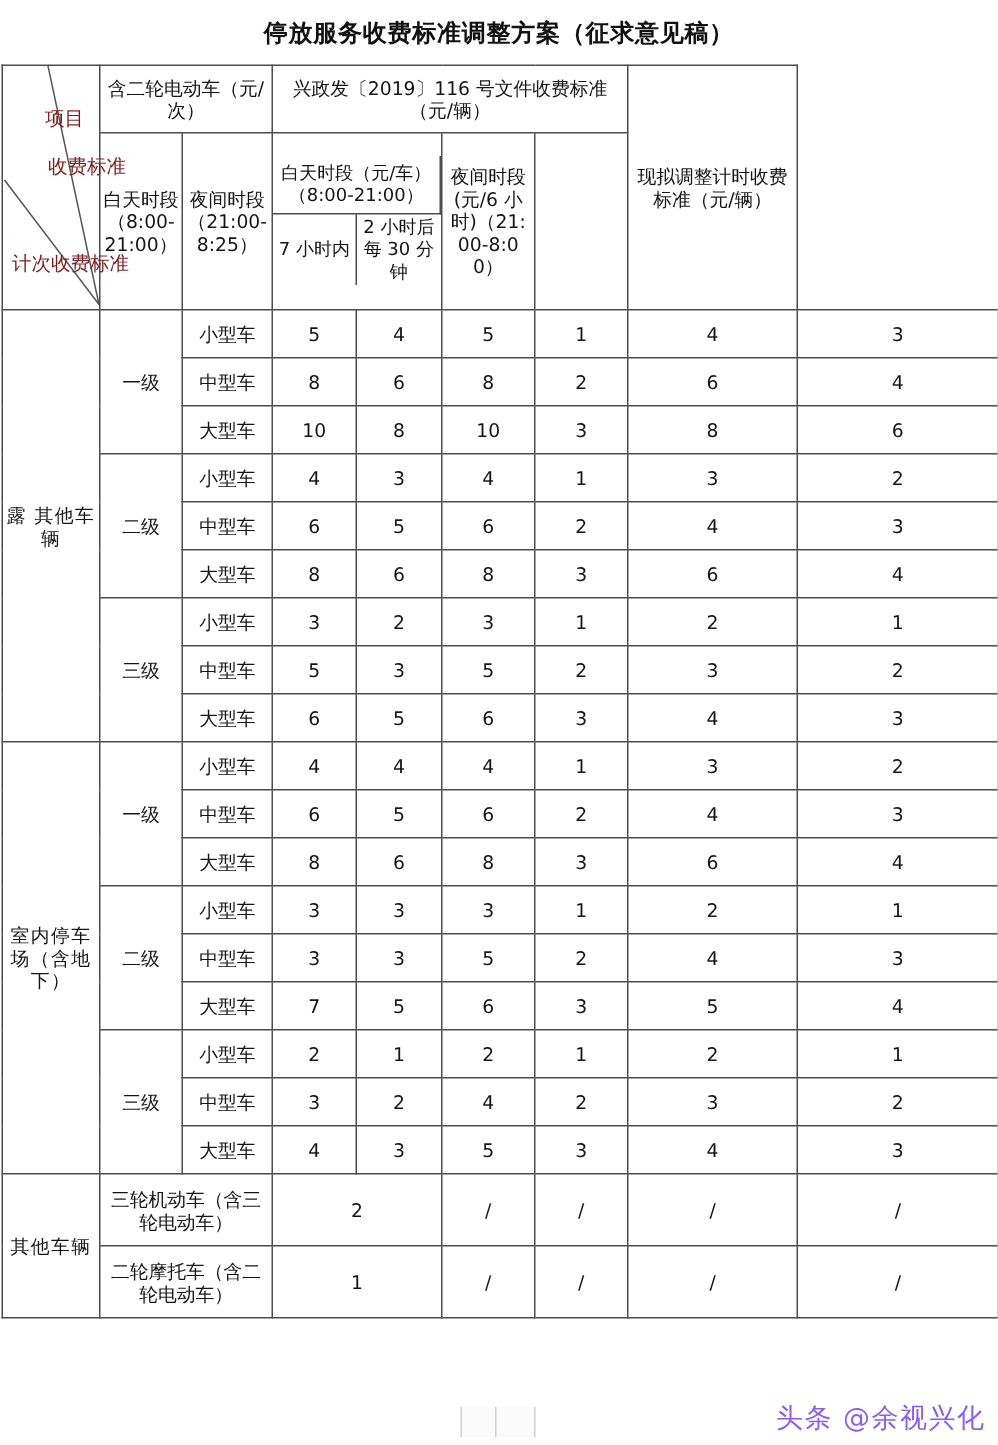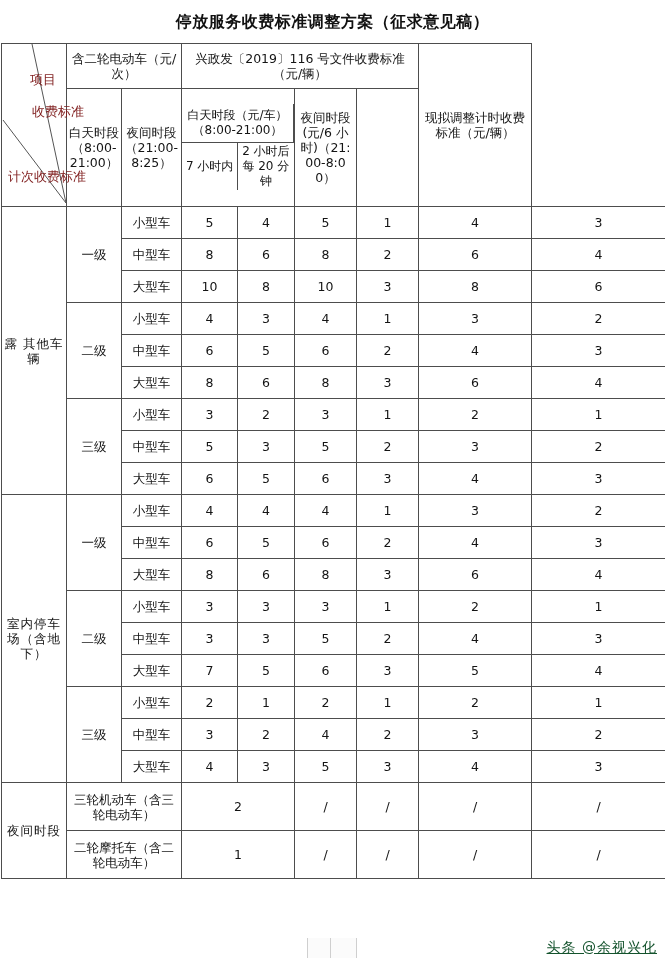--- a/index.html
+++ b/index.html
@@ -63,25 +63,24 @@
     background:#fbfbfb;
     border-left:1px solid #cfcfcf;
     border-right:1px solid #cfcfcf;
   }
   .artifact:after{
     content:"";position:absolute;left:22px;top:0;width:1px;height:20px;background:#cfcfcf;
   }
   .watermark{
     position:absolute;
     right:8px;bottom:6px;
-    font-size:14px;
-    color:#14532d;
+    font-size:18px;
+    color:#8b5cf6;
     letter-spacing:1px;
     white-space:nowrap;
-    text-decoration:underline;
   }
 </style>
 </head>
 <body>
 
 <div class="title">
   <div>停放服务收费标准调整方案（征求意见稿）</div>
 </div>
 
 <table class="fee">
@@ -121,21 +120,21 @@
             <colgroup>
               <col style="width:50%">
               <col style="width:50%">
             </colgroup>
             <tbody>
               <tr style="height: 32px;">
                 <td colspan="2" style="border:1px solid #4d4d4d;border-top:none;border-left:none;text-align:center;font-size:12px;line-height:15px;padding:1px 2px;height:36px">白天时段（元/车）（8:00-21:00）</td>
               </tr>
               <tr style="height: 32px;">
                 <td style="border:1px solid #4d4d4d;border-left:none;border-bottom:none;text-align:center;font-size:12px;line-height:15px;padding:1px 2px">7 小时内</td>
-                <td style="border:1px solid #4d4d4d;border-right:none;border-bottom:none;text-align:center;font-size:12px;line-height:15px;padding:1px 2px">2 小时后每 20 分钟</td>
+                <td style="border:1px solid #4d4d4d;border-right:none;border-bottom:none;text-align:center;font-size:12px;line-height:15px;padding:1px 2px">2 小时后每 30 分钟</td>
               </tr>
             </tbody>
           </table>
         </td>
         <td class="hdr-sm">夜间时段(元/6 小时)（21:00-8:00）</td>
       </tr>
       <tr style="height: 32px;">
         <td class="vlabel" rowspan="9">露 其他车辆</td>
         <td class="lvl" rowspan="3">一级</td>
         <td class="car">小型车</td>
@@ -299,21 +298,21 @@
       <tr style="height: 32px;">
         <td class="car">大型车</td>
         <td class="num">4</td>
         <td class="num">3</td>
         <td class="num">5</td>
         <td class="num">3</td>
         <td class="num">4</td>
         <td class="num">3</td>
       </tr>
       <tr style="height: 48px;">
-        <td class="vlabel" rowspan="2">夜间时段</td>
+        <td class="vlabel" rowspan="2">其他车辆</td>
         <td class="car" colspan="2">三轮机动车（含三轮电动车）</td>
         <td class="num" colspan="2">2</td>
         <td class="num">/</td>
         <td class="num">/</td>
         <td class="num">/</td>
         <td class="num">/</td>
       </tr>
       <tr style="height: 48px;">
         <td class="car" colspan="2">二轮摩托车（含二轮电动车）</td>
         <td class="num" colspan="2">1</td>

